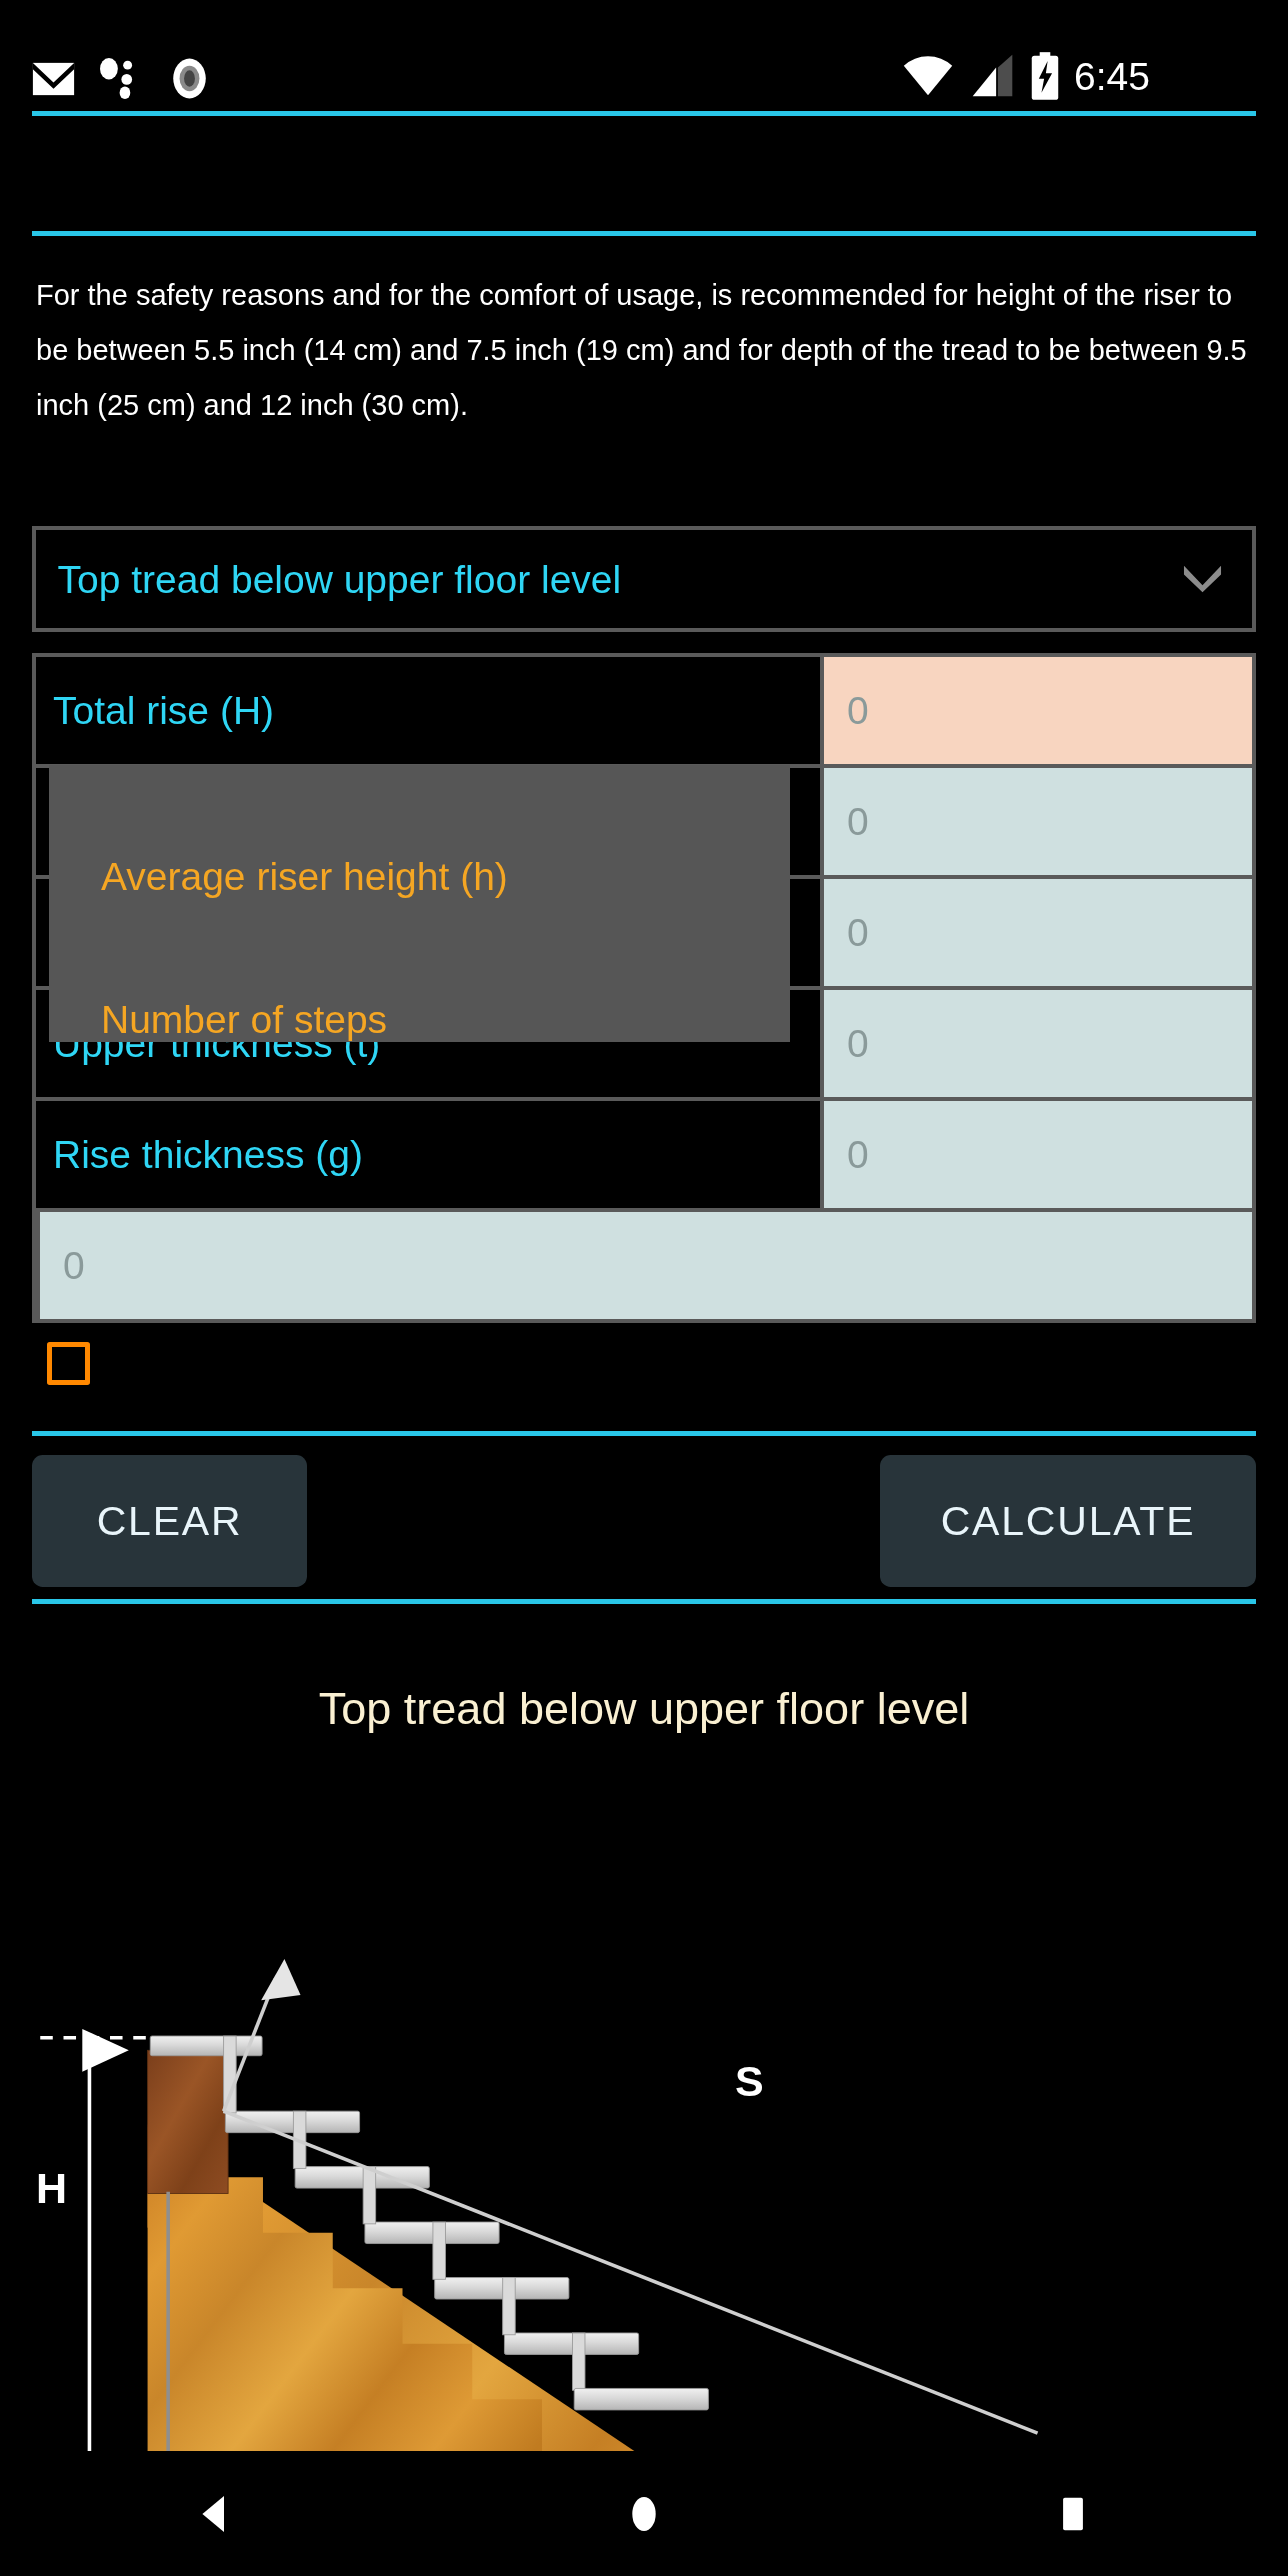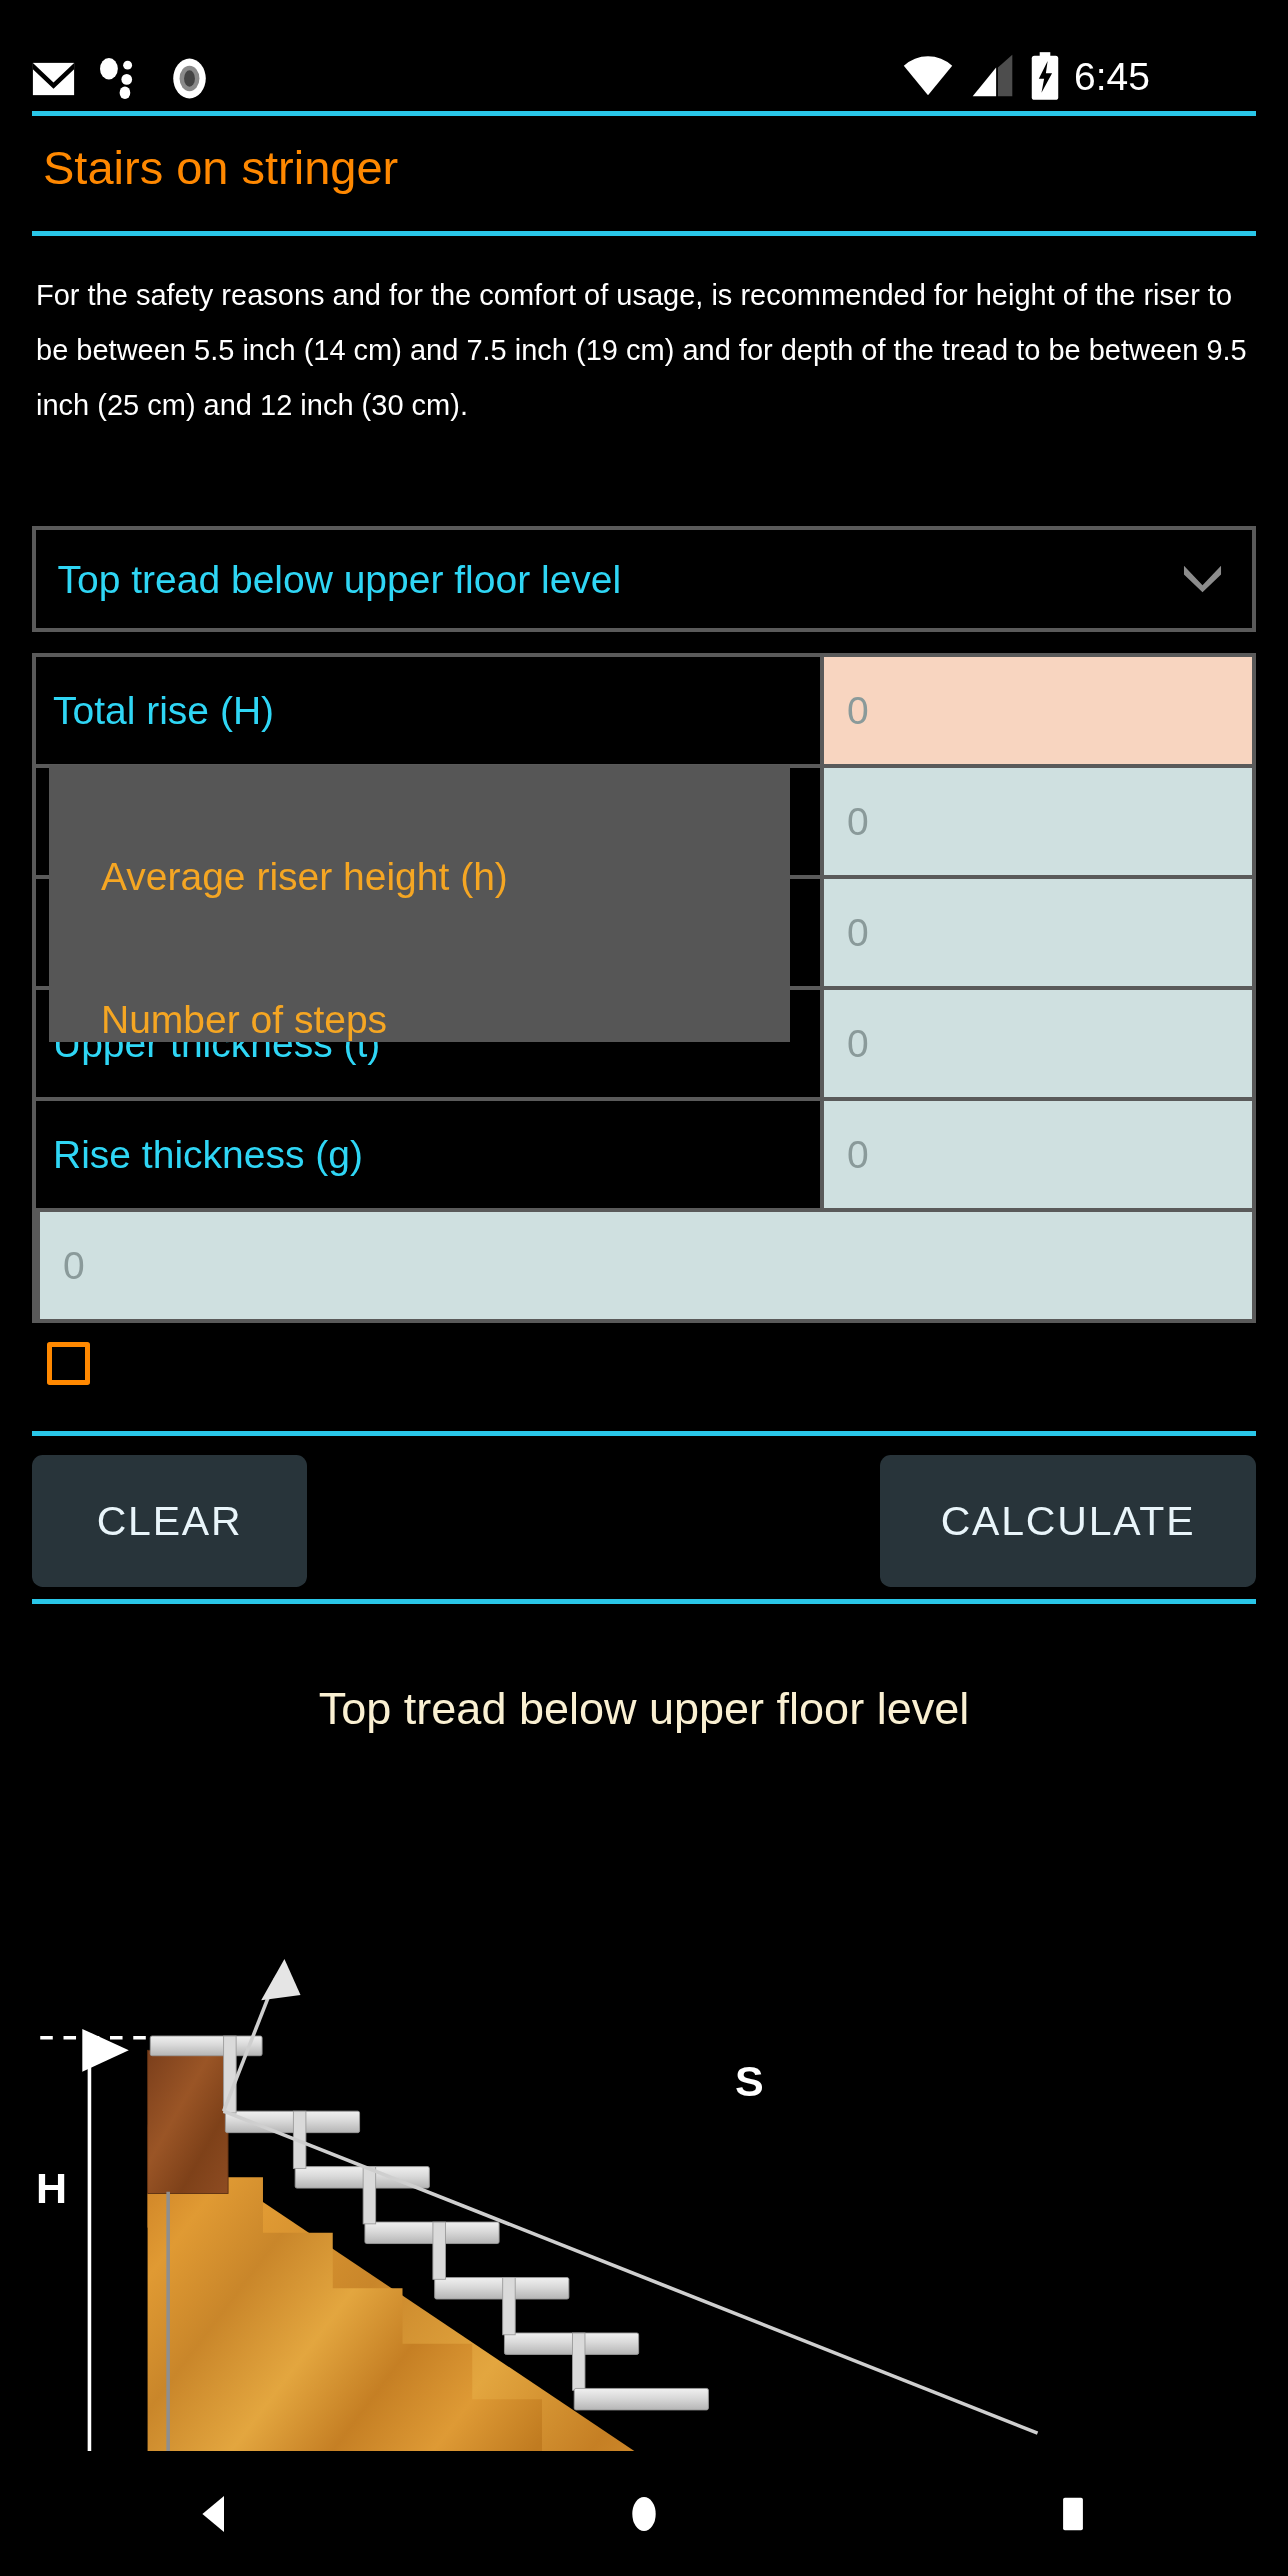--- a/index.html
+++ b/index.html
@@ -292,21 +292,20 @@
           <rect x="2" y="4" width="30" height="50" rx="3" fill="#fff"></rect>
           <polygon points="20,10 10,30 16,30 13,46 25,24 18,24" fill="#000"></polygon>
         </svg>
       </span>
       <span class="sb-time">6:45</span>
     </div>
   </div>
 
   <div class="divider" style="top:111px"></div>
 
-  <div class="app-title">Stairs on stringer</div>
 
   <div class="divider" style="top:231px"></div>
 
   <div class="description">For the safety reasons and for the comfort of usage, is recommended for height of the riser to be between 5.5 inch (14 cm) and 7.5 inch (19 cm) and for depth of the tread to be between 9.5 inch (25 cm) and 12 inch (30 cm).</div>
 
   <div class="dropdown">
     <span class="dropdown-label">Top tread below upper floor level</span>
     <span class="chev">
       <svg width="45" height="30" viewBox="0 0 50 34">
         <polygon points="4,2 25,24 46,2 46,12 25,32 4,12" fill="#8C8C8C"></polygon>

